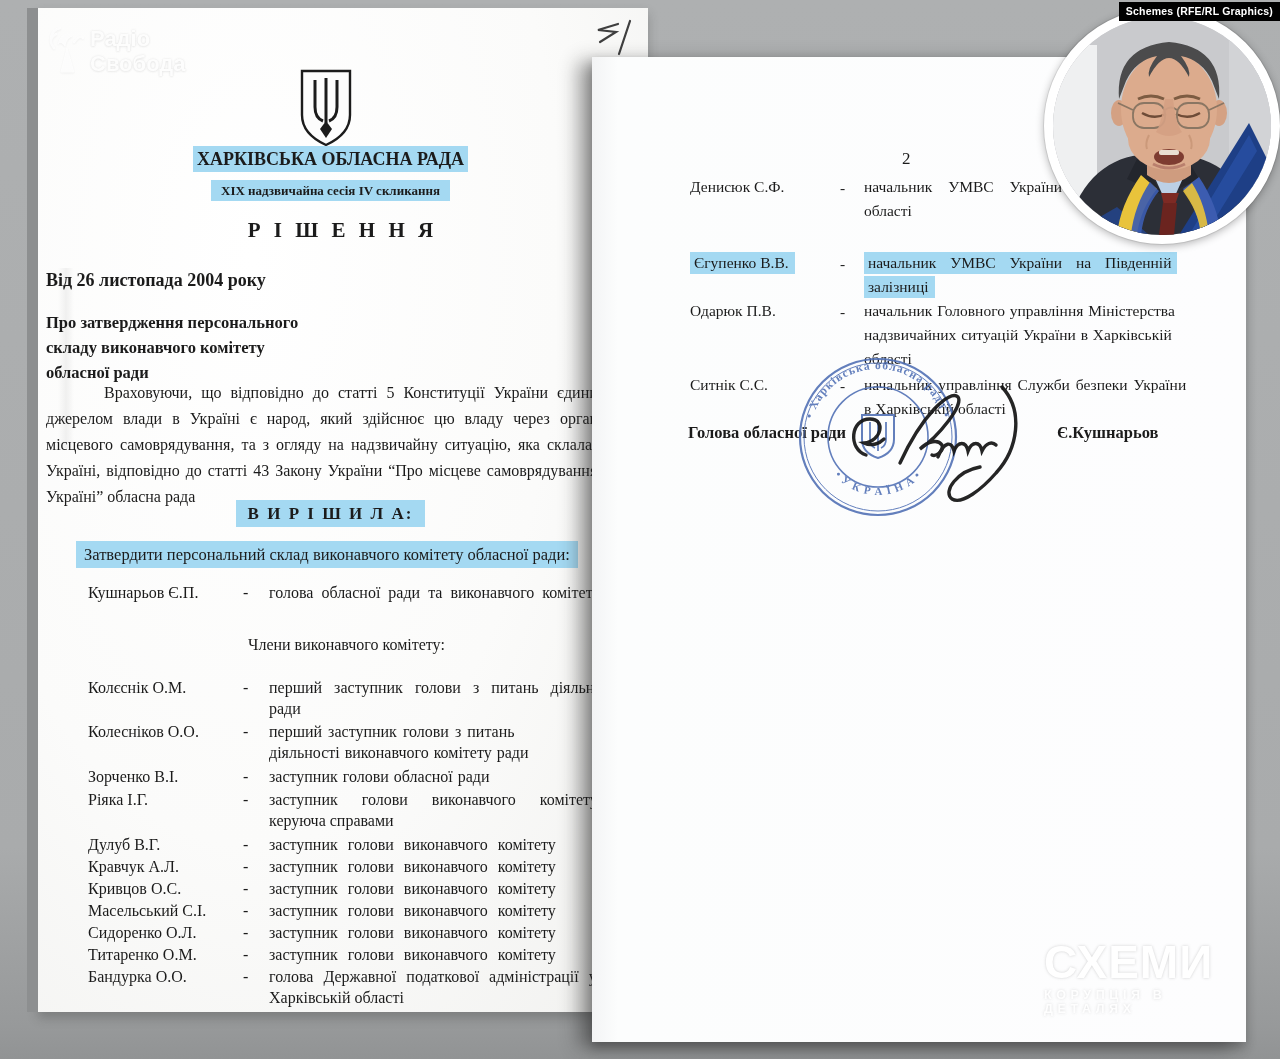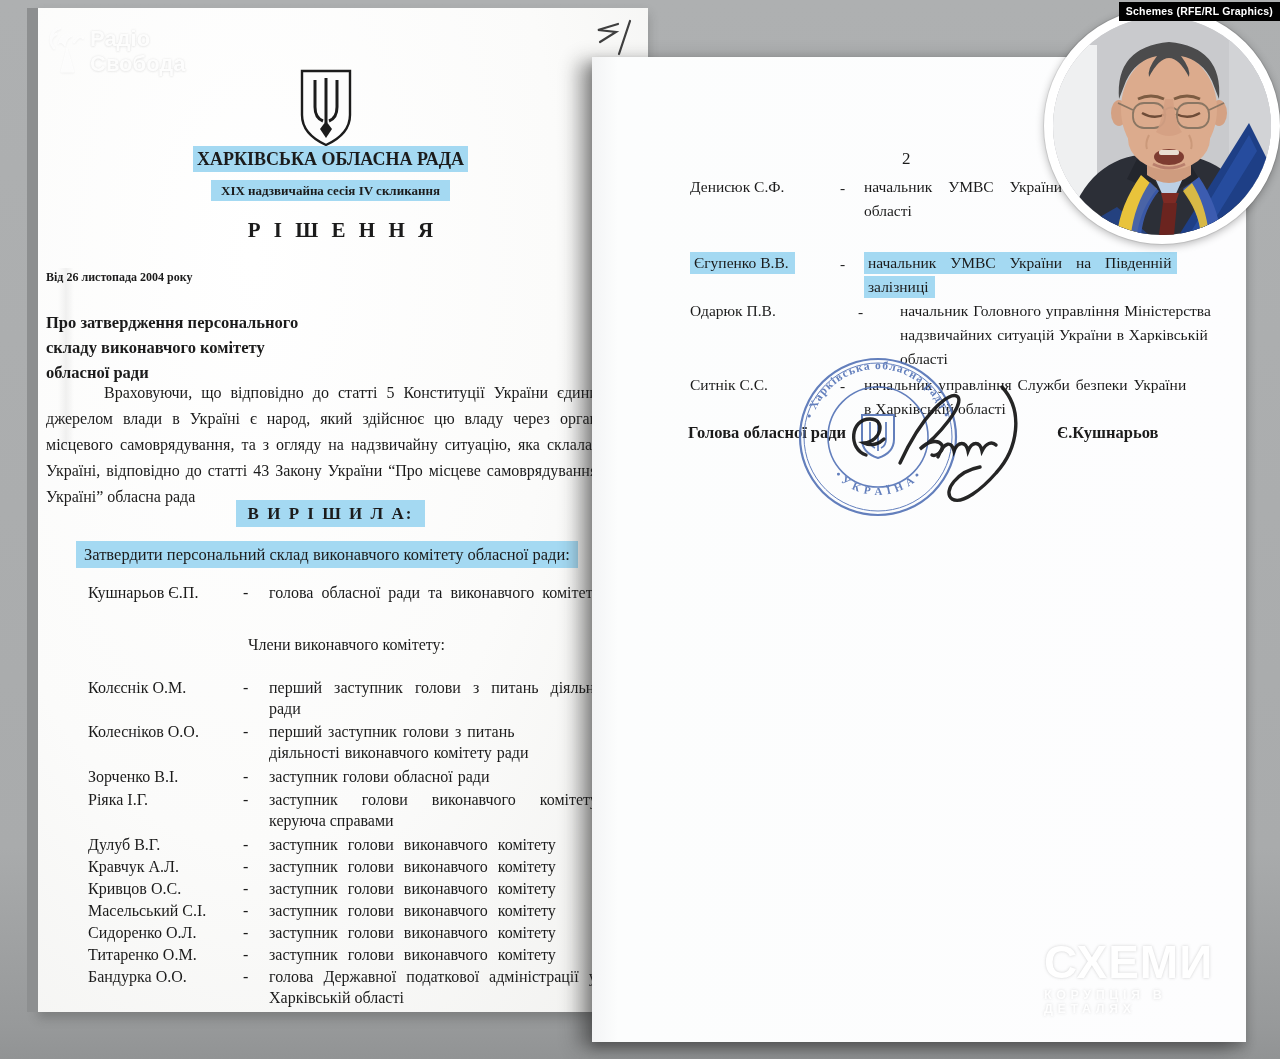--- a/index.html
+++ b/index.html
@@ -25,21 +25,21 @@
   
   .handwritten{position:absolute;left:554px;top:10px;}
   
   .emblem{position:absolute;left:260px;top:60px;}
   .c-line{position:absolute;left:0;width:585px;text-align:center;}
   .title1{top:141px;font-size:18px;}
   .title1 .hl{padding:3px 4px;}
   .title2{top:175px;font-size:13px;text-align:center;}
   .title2 .hl{padding:3px 10px;}
   .decree{top:210px;font-size:21px;font-weight:bold;letter-spacing:4px;padding-left:12px;}
-  .date-line{position:absolute;left:8px;top:262px;font-size:12px;font-weight:bold;}
+  .date-line{position:absolute;left:8px;top:262px;font-size:18px;font-weight:bold;}
   .subject{position:absolute;left:8px;top:302px;font-size:16.5px;font-weight:bold;line-height:25px;white-space:nowrap;}
   .preamble{position:absolute;left:8px;top:372px;font-size:16px;line-height:26px;}
   .pl{white-space:nowrap;}
   .indent{padding-left:58px;}
   .ws1{word-spacing:1px;}.ws2{word-spacing:2px;}.ws3{word-spacing:3px;}.ws4{word-spacing:4px;}
   .ws5{word-spacing:5px;}.ws6{word-spacing:6px;}.ws8{word-spacing:8px;}.ws10{word-spacing:10px;}
   .ws12{word-spacing:12px;}.ws20{word-spacing:20px;}
   .resolved{position:absolute;left:0;top:496px;width:585px;text-align:center;font-size:17px;}
   .resolved .hl{padding:4px 12px;letter-spacing:2px;}
   .approve{position:absolute;left:38px;top:537px;font-size:16.5px;white-space:nowrap;}
@@ -53,21 +53,21 @@
   .mheading{margin-left:160px;margin-top:31px;}
   .mt22{margin-top:22px;}.mt1{margin-top:1px;}.mt2{margin-top:2px;}.mt3{margin-top:3px;}
   
   .page-num{position:absolute;left:310px;top:92px;font-size:17px;}
   .entry{position:absolute;left:98px;display:flex;font-size:15.5px;line-height:24px;}
   .ename{width:150px;white-space:nowrap;}
   .ename .hl{padding:2px 6px 3px 4px;}
   .edash{width:24px;padding-top:1px;}
   .epos .pline{white-space:nowrap;}
   .epos .hl{padding:2px 6px 3px 4px;}
-  .e1{top:118px;}.e2{top:194px;}.e3{top:242px;gap:18px;}.e4{top:316px;}
+  .e1{top:118px;}.e2{top:194px;}.e3{top:242px;}.e4{top:316px;}
   .sig-row{position:absolute;top:366px;left:0;width:100%;font-size:16.5px;font-weight:bold;}
   .sig-title{position:absolute;left:96px;top:0;}
   .sig-name{position:absolute;left:465px;top:0;}
   .stamp{position:absolute;left:204px;top:298px;opacity:.88;}
   .signature{position:absolute;left:240px;top:314px;}
   
   .schemes-mark{position:absolute;left:452px;top:882px;font-family:"Liberation Sans",sans-serif;
     color:#ffffff;text-shadow:0 0 3px rgba(150,150,150,.45);}
   .schemes-title{font-size:46px;font-weight:800;letter-spacing:1px;line-height:46px;}
   .schemes-sub{font-size:12.5px;font-weight:bold;letter-spacing:4.6px;margin-top:3px;opacity:.75;}

